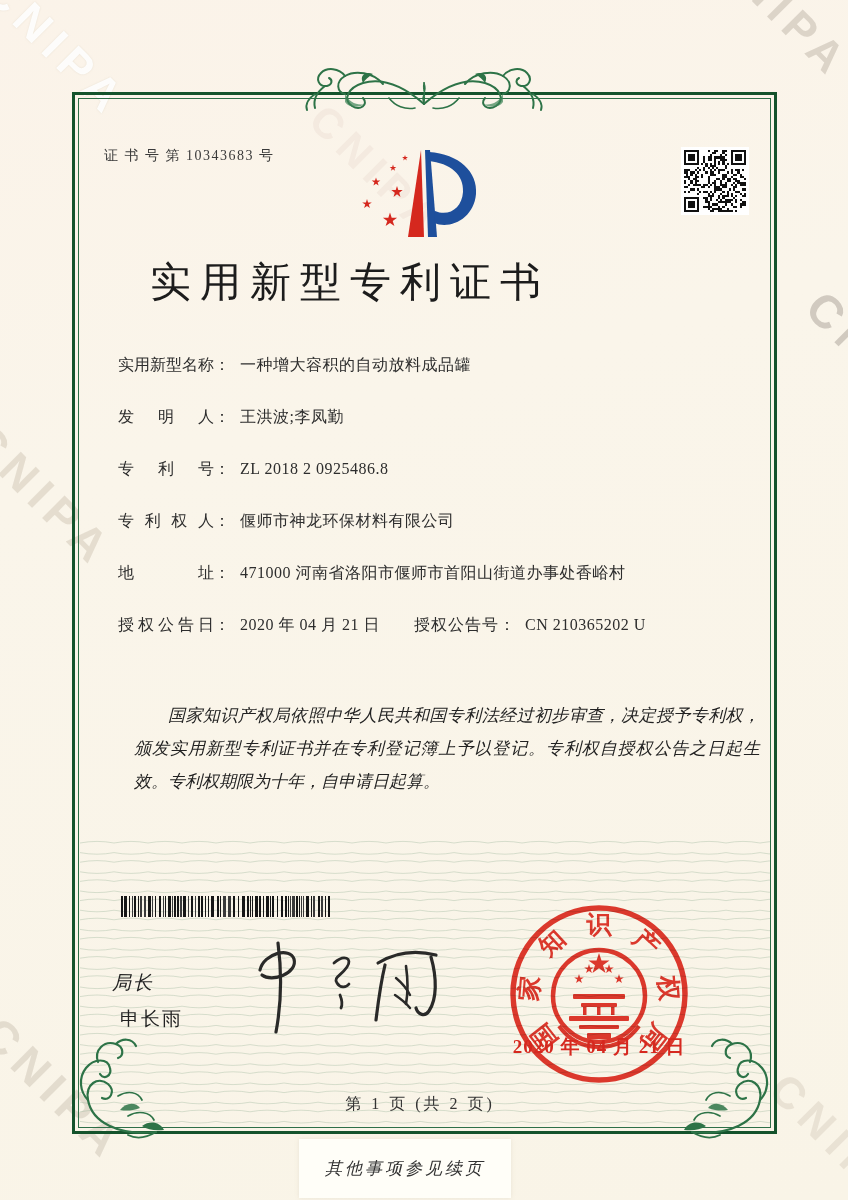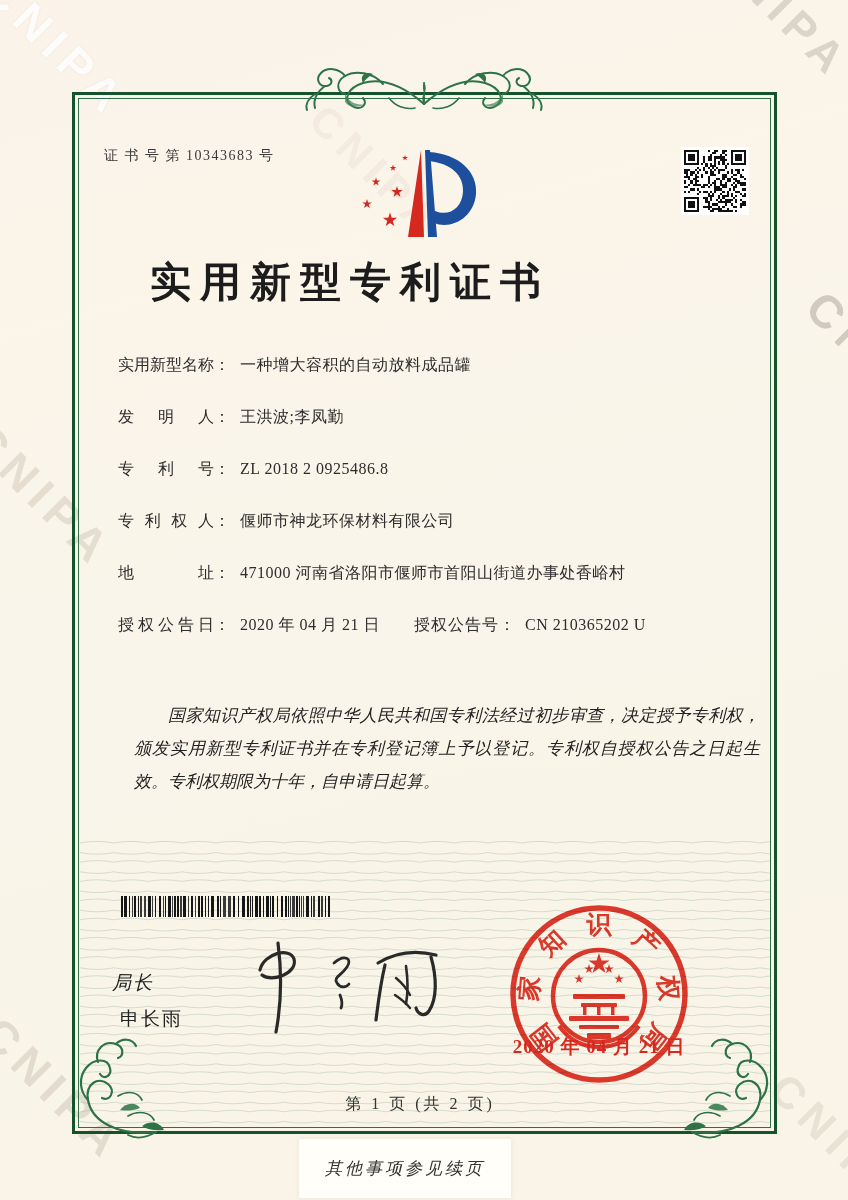--- a/index.html
+++ b/index.html
@@ -22,21 +22,21 @@
   #waves{position:absolute;left:80px;top:838px;z-index:1;}
   .orn{position:absolute;z-index:3;pointer-events:none;}
   #orn-top{left:289px;top:64px;}
   #orn-bl{left:58px;top:1038px;}
   #orn-br{left:678px;top:1038px;}
   
   .cert-no{position:absolute;left:104px;top:147px;font-size:14px;letter-spacing:1.5px;color:#3a3a3a;z-index:4;}
   #logo{position:absolute;left:362px;top:142px;z-index:4;}
   .qr-box{position:absolute;left:681px;top:147px;width:68px;height:68px;background:#fff;
           padding:0;z-index:4;display:flex;align-items:center;justify-content:center;}
-  .title{position:absolute;left:0;width:700px;top:255px;text-align:center;font-size:41px;font-weight:700;
+  .title{position:absolute;left:0;width:700px;top:255px;text-align:center;font-size:41px;font-weight:400;
          letter-spacing:9px;color:#1c1c1c;z-index:4;}
   
   .fields{position:absolute;left:118px;top:353px;width:624px;z-index:4;font-size:16px;color:#2d2d2d;}
   .frow{line-height:24px;margin-bottom:28px;white-space:nowrap;}
   .flabel{display:inline-block;vertical-align:bottom;}
   .flabel.j{width:96px;text-align:justify;text-align-last:justify;}
   .flabel.c2{margin-left:34px;letter-spacing:1px;}
   .fvalue{margin-left:10px;letter-spacing:.5px;}
   
   .body-text{position:absolute;left:134px;top:699px;width:626px;z-index:4;font-size:17px;line-height:33px;

